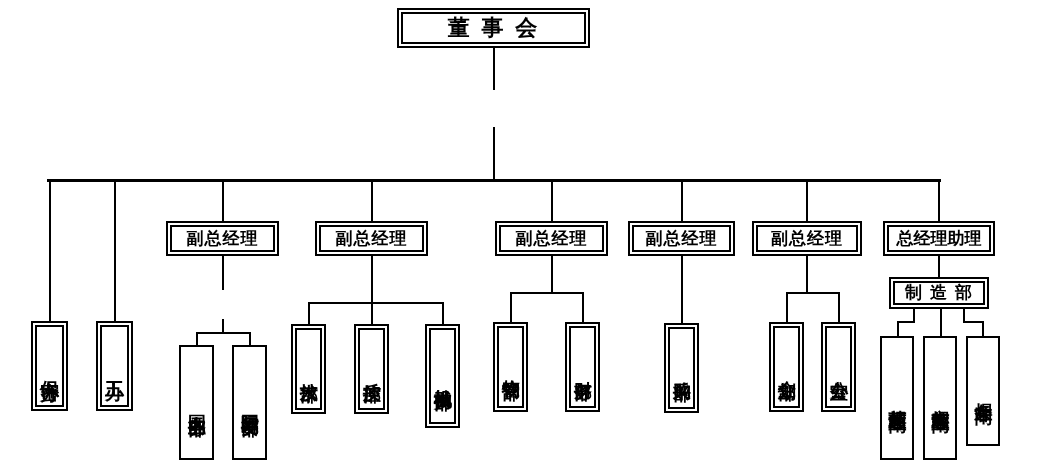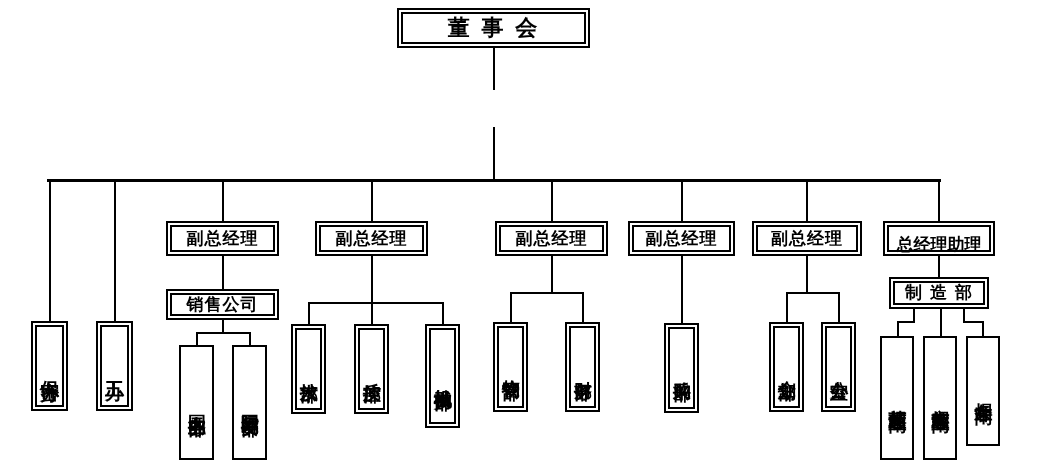--- a/index.html
+++ b/index.html
@@ -143,27 +143,24 @@
   </div>
 
   <div class="node double horiz" style="left:628px; top:221px; width:107px; height:35px;">
     <span class="lbl" style="font-size:17px; letter-spacing:1px;">副总经理</span>
   </div>
 
   <div class="node double horiz" style="left:752px; top:221px; width:110px; height:35px;">
     <span class="lbl" style="font-size:17px; letter-spacing:1px;">副总经理</span>
   </div>
 
-  <div class="node double horiz" style="left:883px; top:221px; width:112px; height:35px;align-items:flex-end;">
+  <div class="node double horiz" style="left:883px; top:221px; width:112px; height:35px;">
     <span class="lbl" style="font-size:17px;">总经理助理</span>
   </div>
 
-  <div class="node double horiz" style="left:166px; top:289px; width:113px; height:31px;">
-    <span class="lbl" style="font-size:17px; letter-spacing:1px;">销售公司</span>
-  </div>
 
   <div class="node double horiz" style="left:889px; top:277px; width:100px; height:32px;">
     <span class="lbl" style="font-size:17px; letter-spacing:1px;">制 造 部</span>
   </div>
 
   <div class="node horiz vert" style="left:179px; top:345px; width:35px; height:115px;">
     <span class="lbl" style="font-size:18px;">国内业务部</span>
   </div>
 
   <div class="node vert" style="left:232px; top:345px; width:35px; height:115px;">

